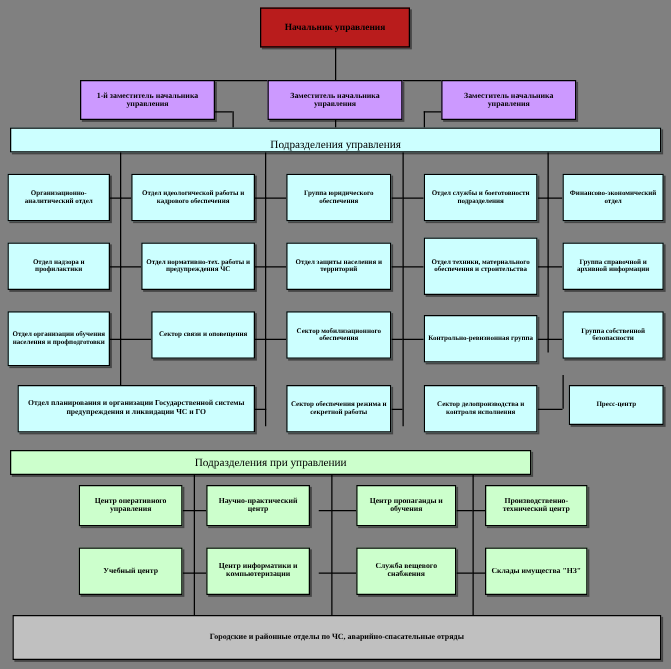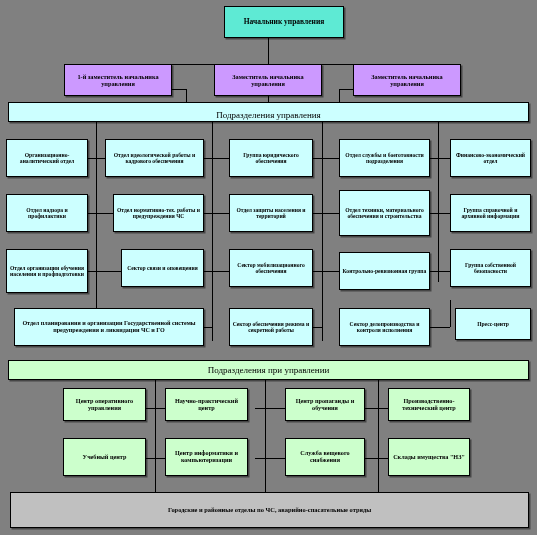--- a/index.html
+++ b/index.html
@@ -21,21 +21,21 @@
     border:1px solid #000;
     display:flex;align-items:center;justify-content:center;
     text-align:center;
     line-height:1.12;
     color:#000;
     padding:1px 2px;
     box-shadow:1.5px 1.5px 0 rgba(0,0,0,.45);
   }
   .box span{display:block;width:100%;}
 
-  .chief{background:#5eead4;font-size:7.5px;font-weight:bold;margin-left:16px;}
+  .chief{background:#b91c1c;font-size:7.5px;font-weight:bold;}
   .deputy{background:#cc99ff;font-size:6.3px;font-weight:bold;}
   .banner-cyan{background:#ccffff;font-size:9px;}
   .banner-green{background:#ccffcc;font-size:9px;}
   .unit{background:#ccffff;font-size:5.6px;font-weight:bold;}
   .unit-wide{background:#ccffff;font-size:6.1px;font-weight:bold;}
   .sub{background:#ccffcc;font-size:6.2px;font-weight:bold;}
   .footer{background:#c0c0c0;font-size:6.4px;font-weight:bold;}
 </style>
 </head>
 <body>
@@ -166,21 +166,21 @@
   <div class="box unit" style="left:229px;top:308px;width:84px;height:38px;">
     <span>Сектор обеспечения режима и секретной работы</span>
   </div>
   <div class="box unit" style="left:339px;top:308px;width:91px;height:38px;">
     <span>Сектор делопроизводства и контроля исполнения</span>
   </div>
   <div class="box unit" style="left:455px;top:308px;width:76px;height:32px;">
     <span>Пресс-центр</span>
   </div>
 
-  <div class="box banner-green" style="left:8px;top:360px;width:521px;height:20px;">
+  <div class="box banner-green" style="left:8px;top:360px;width:417px;height:20px;">
     <span>Подразделения при управлении</span>
   </div>
 
   <div class="line vline" style="left:155px;top:380px;height:112px;"></div>
   <div class="line vline" style="left:265px;top:380px;height:112px;"></div>
   <div class="line vline" style="left:378px;top:380px;height:112px;"></div>
 
   <div class="line hline" style="left:146px;top:408px;width:10px;"></div>
   <div class="line hline" style="left:146px;top:458px;width:10px;"></div>
   <div class="line hline" style="left:155px;top:408px;width:10px;"></div>

